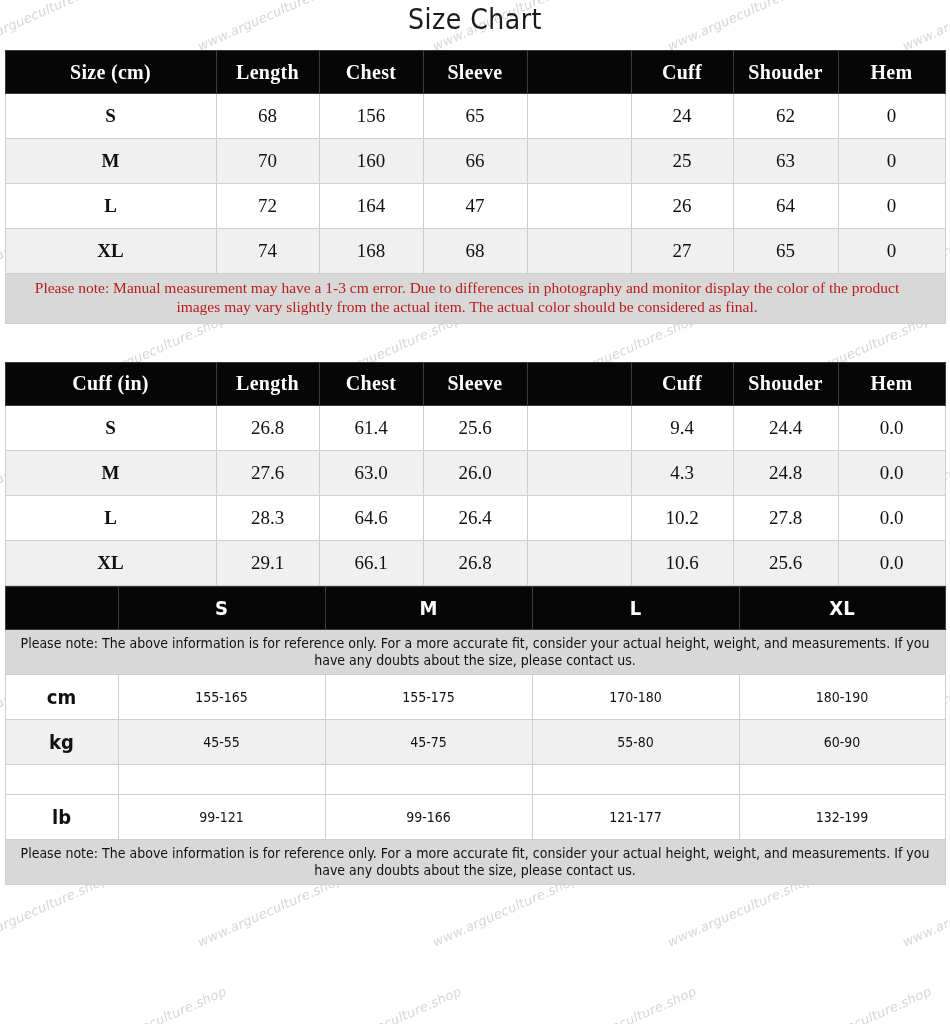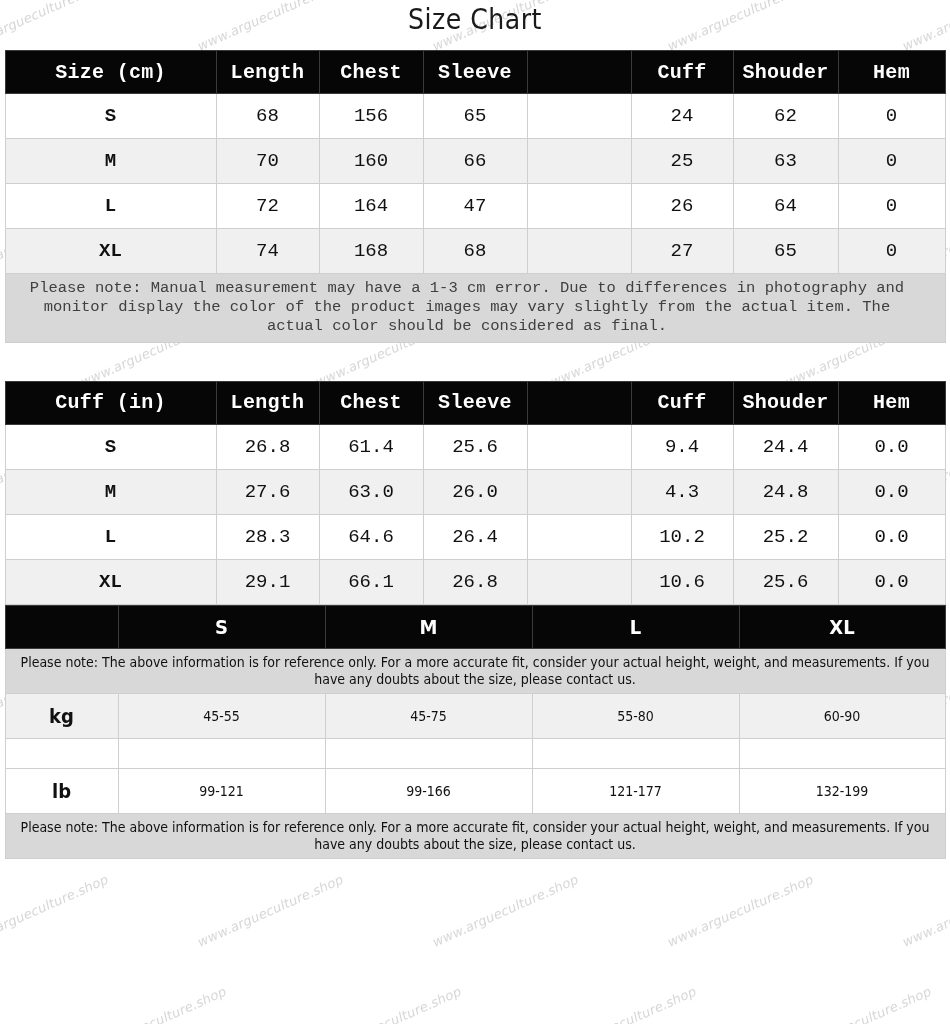--- a/index.html
+++ b/index.html
@@ -56,21 +56,21 @@
     letter-spacing: 0.5px;
   }
   #title-size-chart { margin: 3px 0 14px 0; }
   #title-size-suggestion { margin: 16px 0 18px 0; }
 
   table.sz {
     width: 940px;
     margin: 0 auto;
     border-collapse: collapse;
     table-layout: fixed;
-    font-family: Liberation Mono, monospace;
+    font-family: Liberation Serif, serif;
   }
 
   table.sz th,
   table.sz td {
     border: 1px solid #cfcfcf;
     text-align: center;
     vertical-align: middle;
     font-size: 19px;
     color: #111111;
     height: 45px;
@@ -94,21 +94,21 @@
     font-weight: bold;
     font-size: 21px;
   }
 
   tr.note-row td {
     background: #d8d8d8;
     font-size: 15.5px;
     line-height: 1.22;
     height: auto;
     padding: 5px 22px 6px 6px;
-    color: #404040;
+    color: #b91c1c;
     text-align: center;
     border: 1px solid #cfcfcf;
   }
 
   
   .gap-lg { height: 38px; }
 
   
   table.sugg {
     width: 940px;
@@ -323,21 +323,21 @@
           <td>24.8</td>
           <td>0.0</td>
         </tr>
         <tr class="row-odd">
           <td class="size-label">L</td>
           <td>28.3</td>
           <td>64.6</td>
           <td>26.4</td>
           <td></td>
           <td>10.2</td>
-          <td>25.2</td>
+          <td>27.8</td>
           <td>0.0</td>
         </tr>
         <tr class="row-even">
           <td class="size-label">XL</td>
           <td>29.1</td>
           <td>66.1</td>
           <td>26.8</td>
           <td></td>
           <td>10.6</td>
           <td>25.6</td>
@@ -363,20 +363,27 @@
       <thead>
         <tr>
           <th></th>
           <th>S</th>
           <th>M</th>
           <th>L</th>
           <th>XL</th>
         </tr>
       </thead>
       <tbody>
+        <tr class="row-odd">
+          <td class="unit-label">cm</td>
+          <td>155-165</td>
+          <td>155-175</td>
+          <td>170-180</td>
+          <td>180-190</td>
+        </tr>
         <tr class="row-even">
           <td class="unit-label">kg</td>
           <td>45-55</td>
           <td>45-75</td>
           <td>55-80</td>
           <td>60-90</td>
         </tr>
         <tr class="spacer-row">
           <td></td>
           <td></td>

